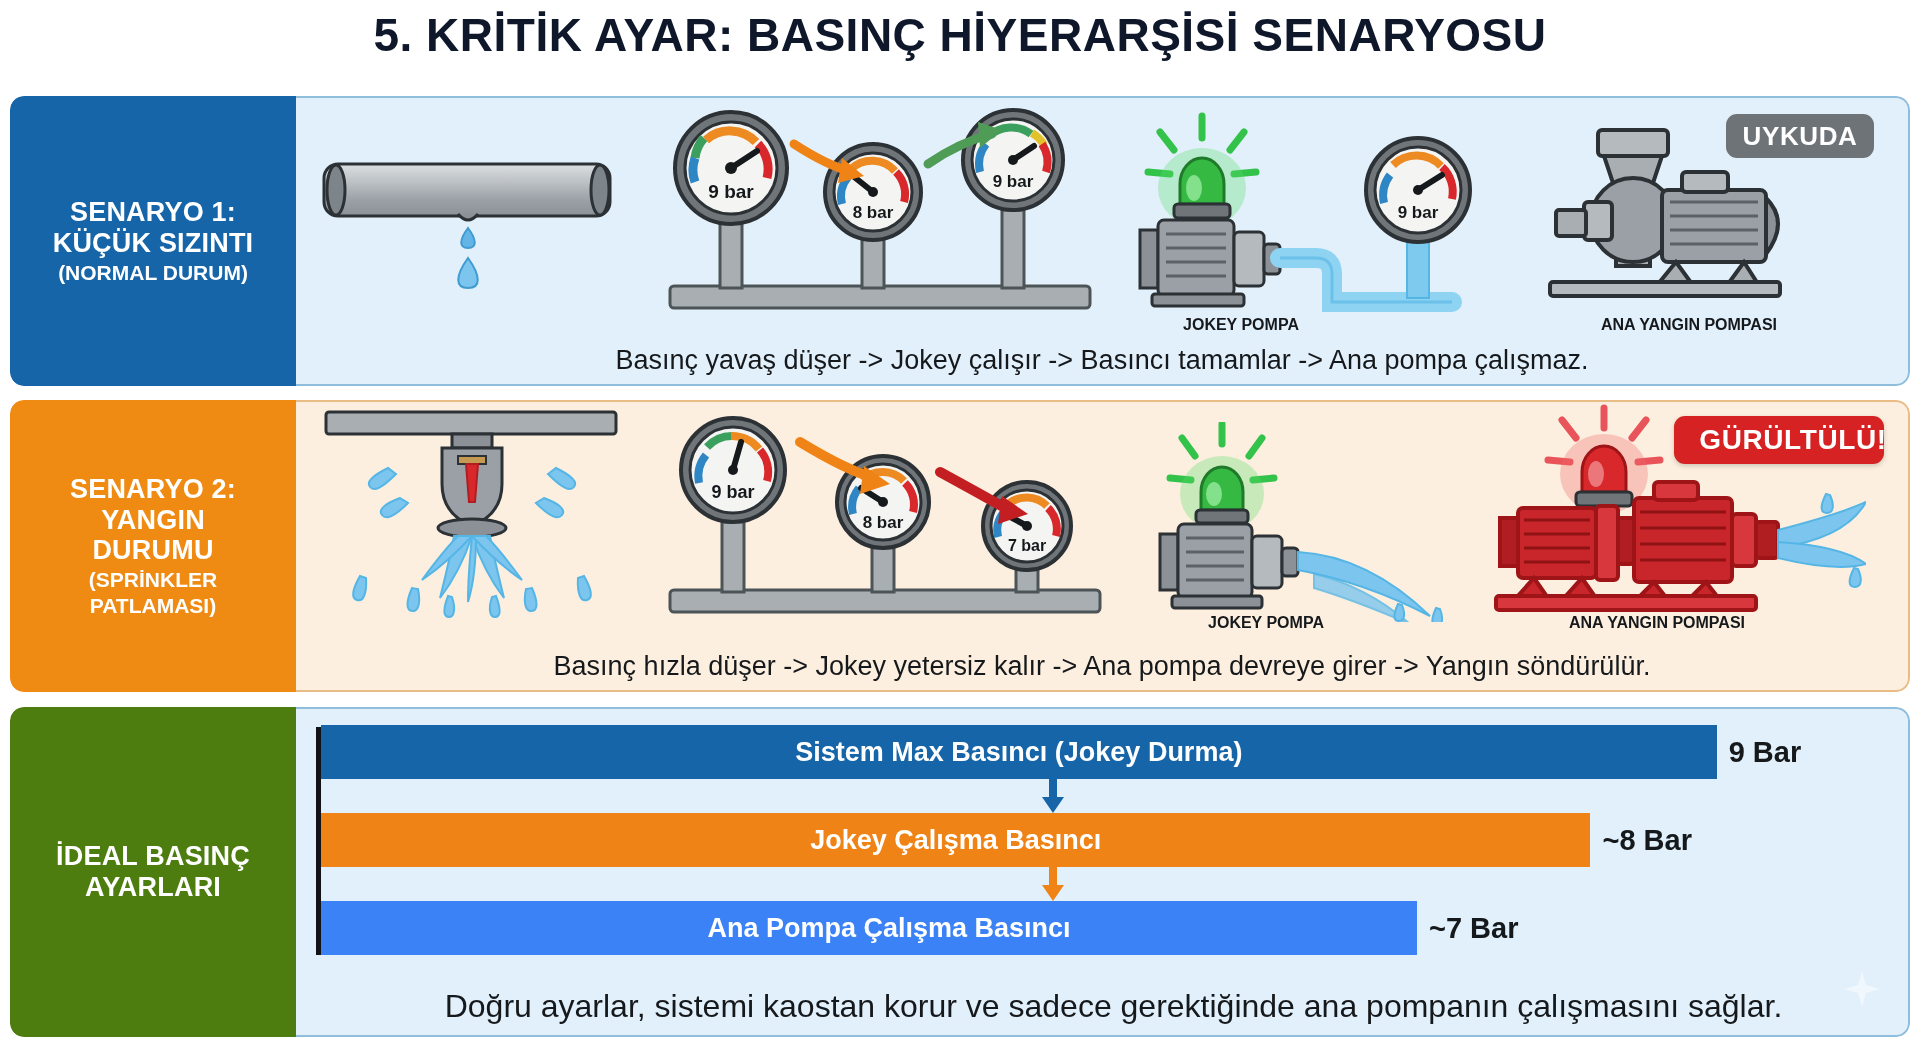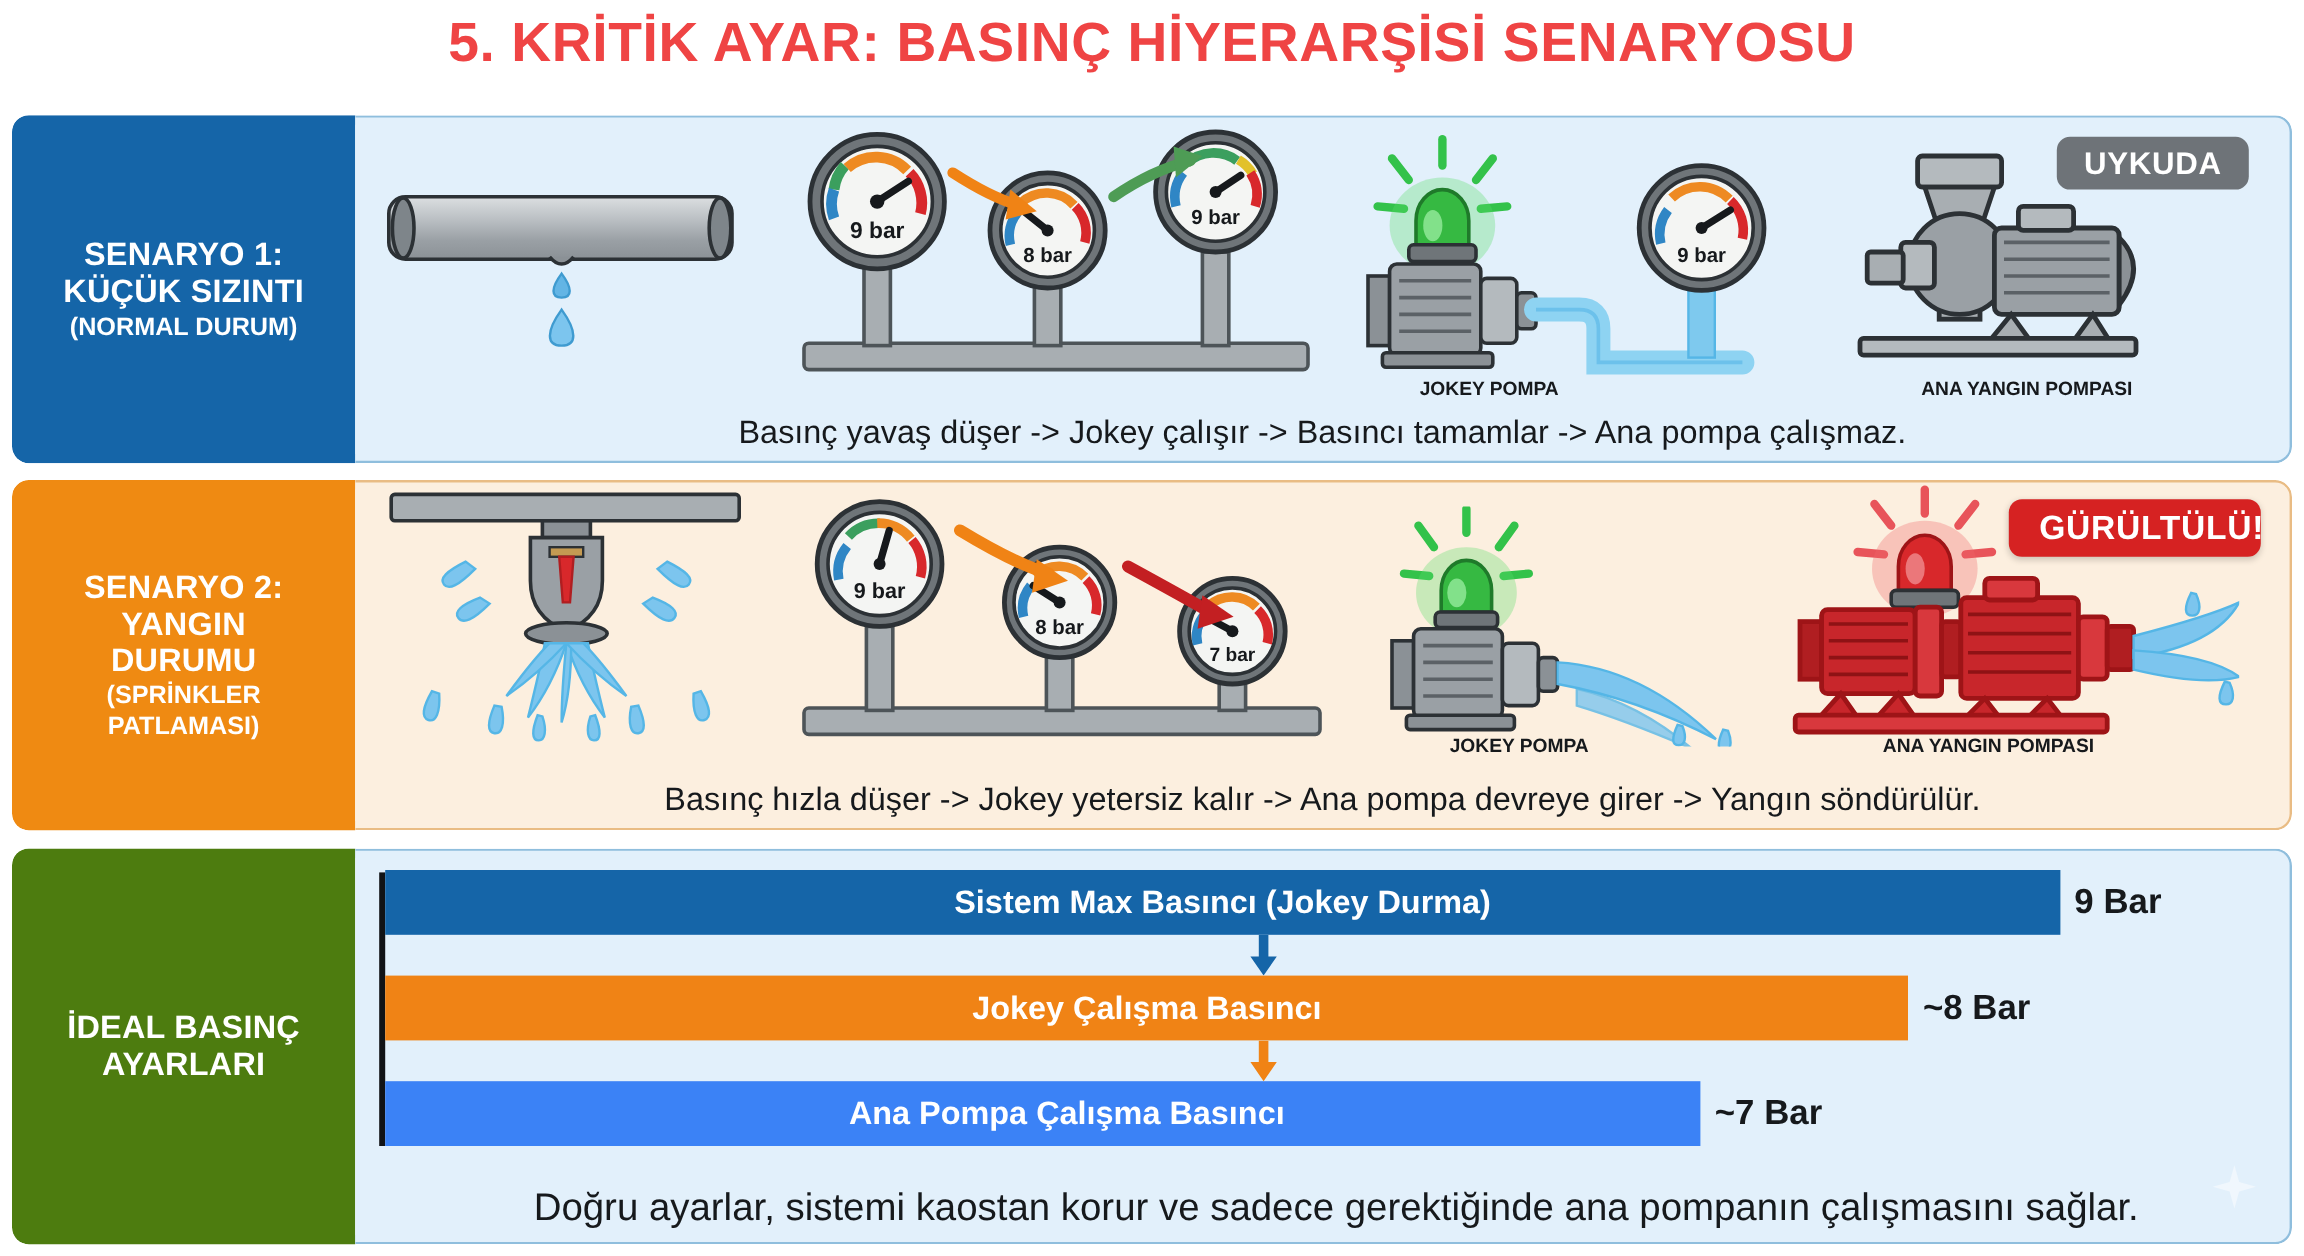--- a/index.html
+++ b/index.html
@@ -9,21 +9,21 @@
     font-family: "Liberation Sans", sans-serif;
     overflow: hidden;
   }
   .page { position: relative; width: 1920px; height: 1047px; background: #fff; }
 
   
   .title {
     position: absolute; top: 8px; left: 0; width: 1920px;
     text-align: center;
     font-size: 46px; font-weight: 800; letter-spacing: .5px;
-    color: #ef4444;
+    color: #0f172a;
   }
 
   
   .panel {
     position: absolute; left: 10px; width: 1900px;
     border-radius: 14px; overflow: hidden;
     display: flex; align-items: stretch;
   }
   .panel-label {
     flex: 0 0 286px;
@@ -60,21 +60,21 @@
 
   
   .art { position: absolute; }
 
   
   .badge {
     position: absolute; color: #fff; font-weight: 800;
     border-radius: 11px; display: flex; align-items: center; justify-content: center;
     letter-spacing: .6px;
   }
-  #badge-uykuda { background: #6e7378; font-size: 26px; width: 160px; height: 44px; top: 16px; right: 34px; }
+  #badge-uykuda { background: #6e7378; font-size: 26px; width: 148px; height: 44px; top: 16px; right: 34px; }
   #badge-gurultulu {
     background: #d62222; font-size: 28px; width: 210px; height: 48px; top: 14px; right: 24px;
     box-shadow: 0 2px 5px rgba(0,0,0,.18);
     padding-left: 28px;
   }
 
   .pump-caption {
     position: absolute; font-size: 16px; font-weight: 800; color: #16191c;
     text-align: center; white-space: nowrap;
   }

